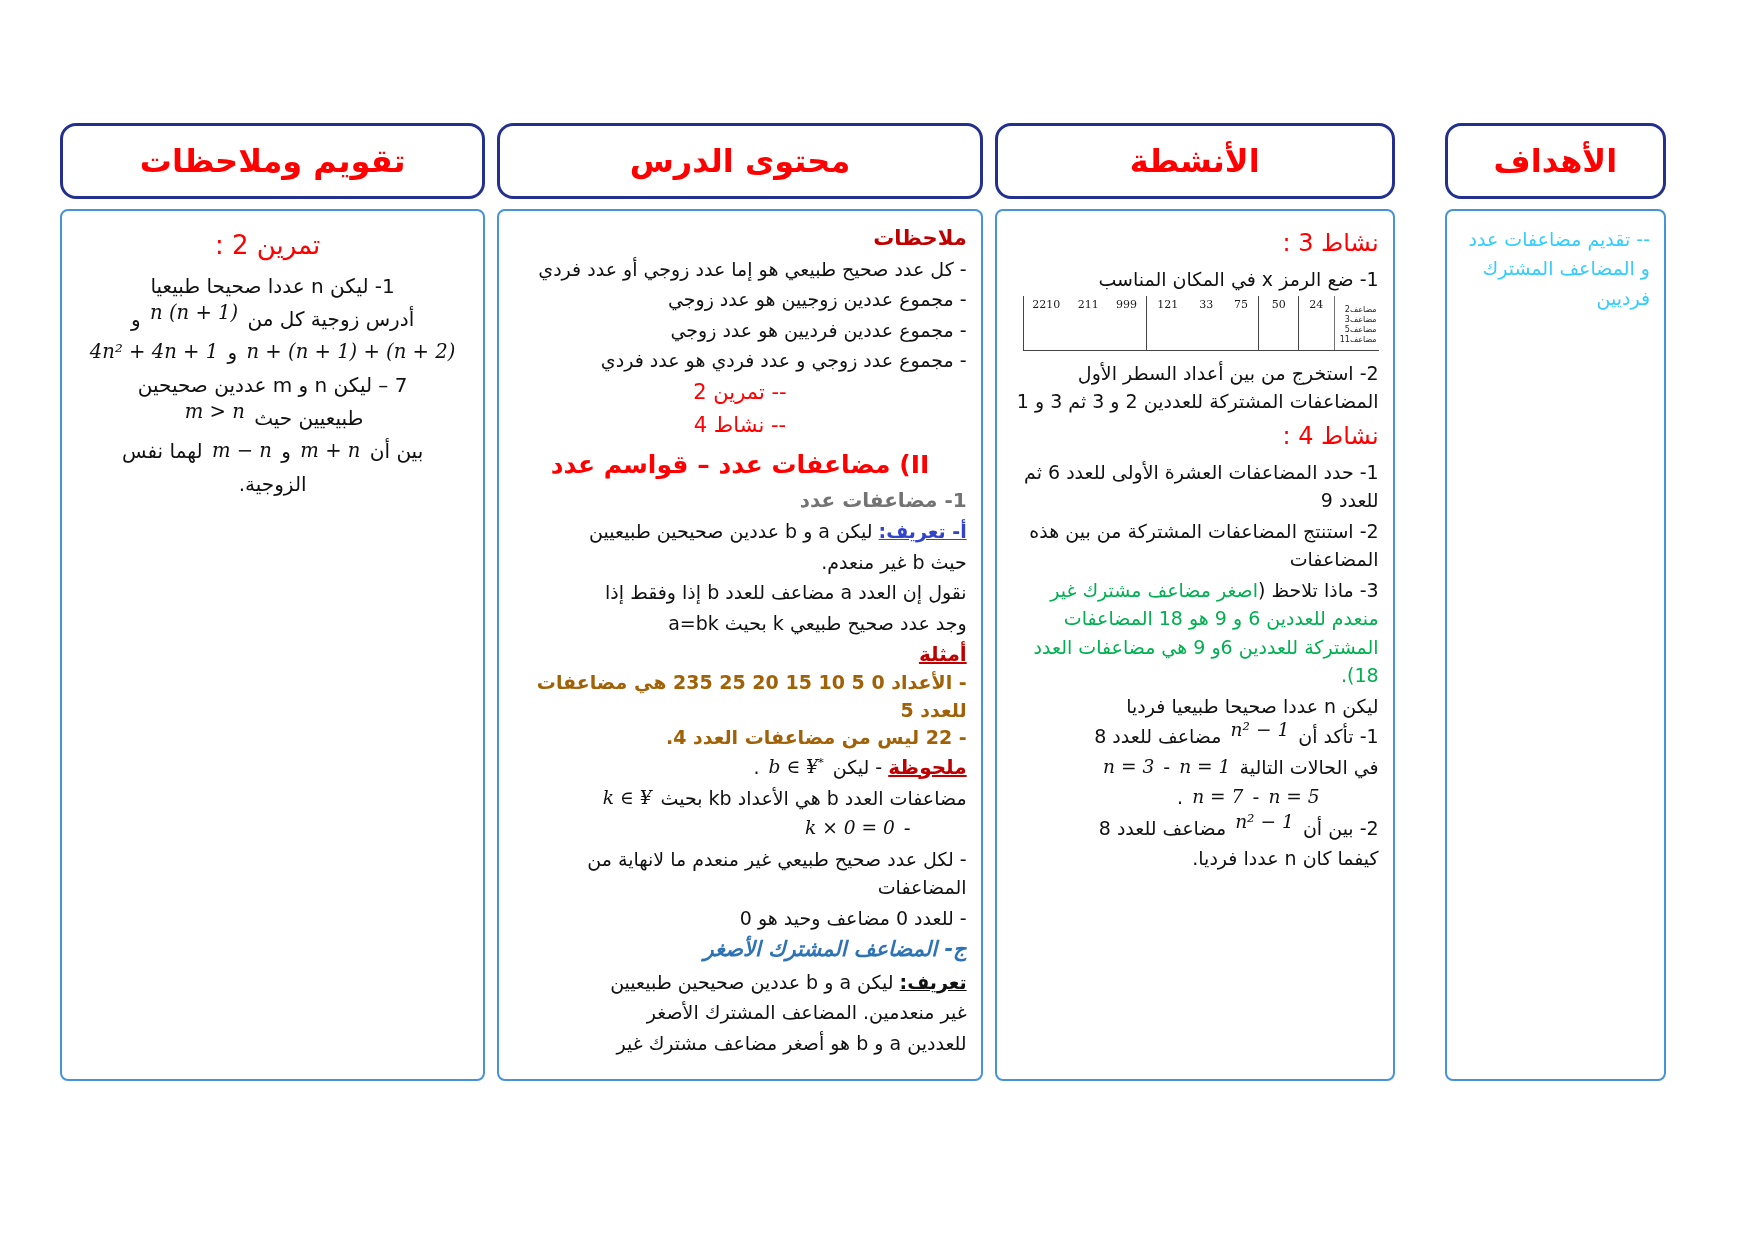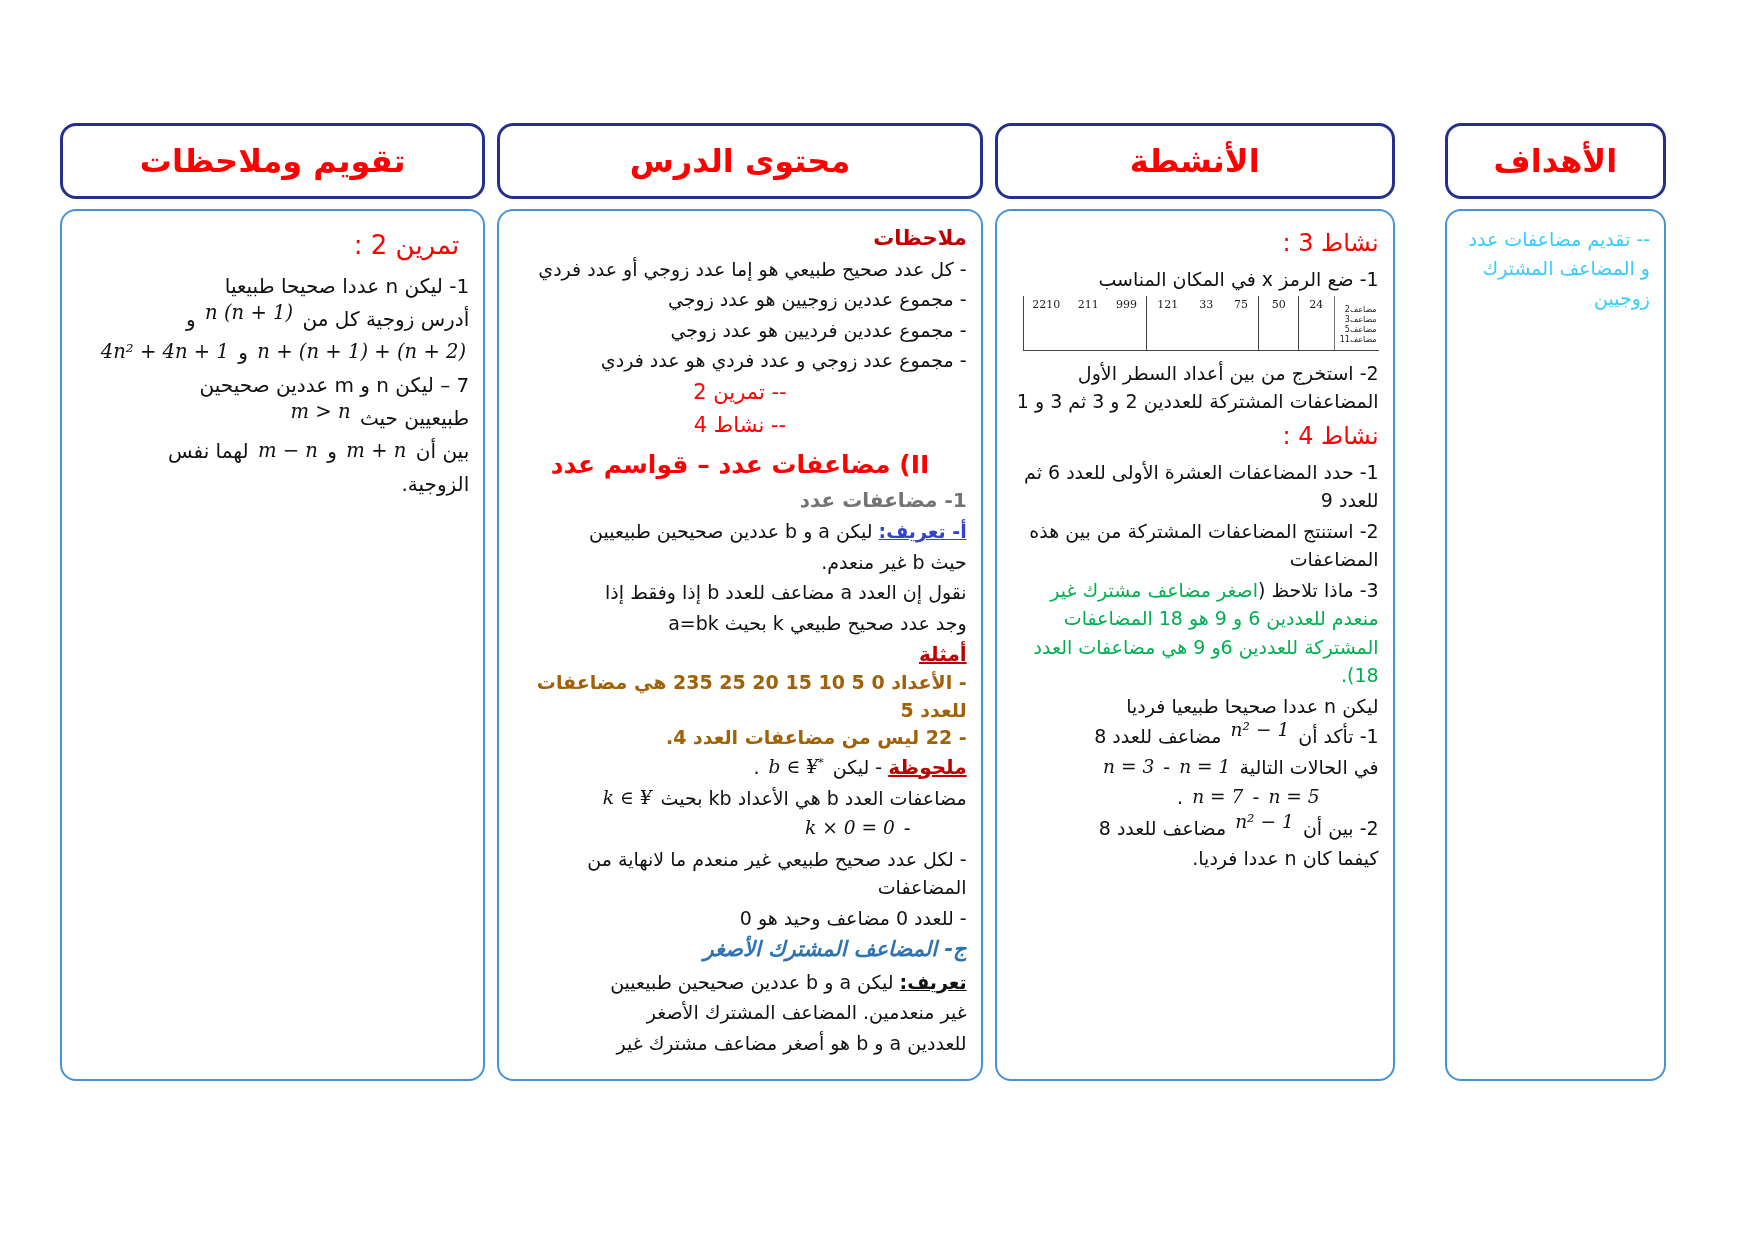--- a/index.html
+++ b/index.html
@@ -6,29 +6,29 @@
   .page{
     position:relative;width:1754px;height:1240px;background:#fff;
     box-sizing:border-box;padding:123px 88px 0 60px;
     display:flex;direction:rtl;gap:12px;
     font-family:"DejaVu Sans",sans-serif;color:#111;
   }
   .col{display:flex;flex-direction:column;box-sizing:border-box;}
   .col-objectives{width:228px;margin-left:38px;}
   .col-activities{width:412px;}
   .col-content{width:500px;}
-  .col-evaluation{width:438px;}
+  .col-evaluation{width:438px;text-align:center;}
 
   .hdr{
     height:70px;border:3px solid #24308d;border-radius:16px;background:#fff;
     display:flex;align-items:center;justify-content:center;
     color:#ff0000;font-weight:bold;font-size:32px;margin-bottom:10px;
   }
   .box{
-    height:872px;border:2px solid #4693d6;border-radius:16px;background:#fff;
+    height:872px;border:2px solid #4693d6;border-radius:8px;background:#fff;
     box-sizing:border-box;padding:12px 14px;overflow:hidden;
     font-size:19px;line-height:1.5;
   }
   .col-evaluation .box{font-size:20px;line-height:1.55;}
 
   .line{margin:0 0 2px 0;}
   .act-title{color:#ff0000;font-size:24px;margin:2px 0 4px 0;}
   .ev-title{color:#ff0000;font-size:26px;margin:2px 10px 6px 0;}
   .center-red{color:#ff0000;font-size:21px;text-align:center;margin:2px 0;}
   .sec-title{color:#ff0000;font-weight:bold;font-size:25px;text-align:center;margin:4px 0 2px 0;}
@@ -75,21 +75,21 @@
 </head>
 <body>
 
 <div class="page">
 
   <div class="col col-objectives">
     <div class="hdr">
       <span>الأهداف</span>
     </div>
     <div class="box">
-      <div class="goal">-- تقديم مضاعفات عدد و المضاعف المشترك زوجيين</div>
+      <div class="goal">-- تقديم مضاعفات عدد و المضاعف المشترك فرديين</div>
     </div>
   </div>
 
   <div class="col col-activities">
     <div class="hdr">
       <span>الأنشطة</span>
     </div>
     <div class="box">
 
       <div class="act-title">نشاط 3  :</div>

